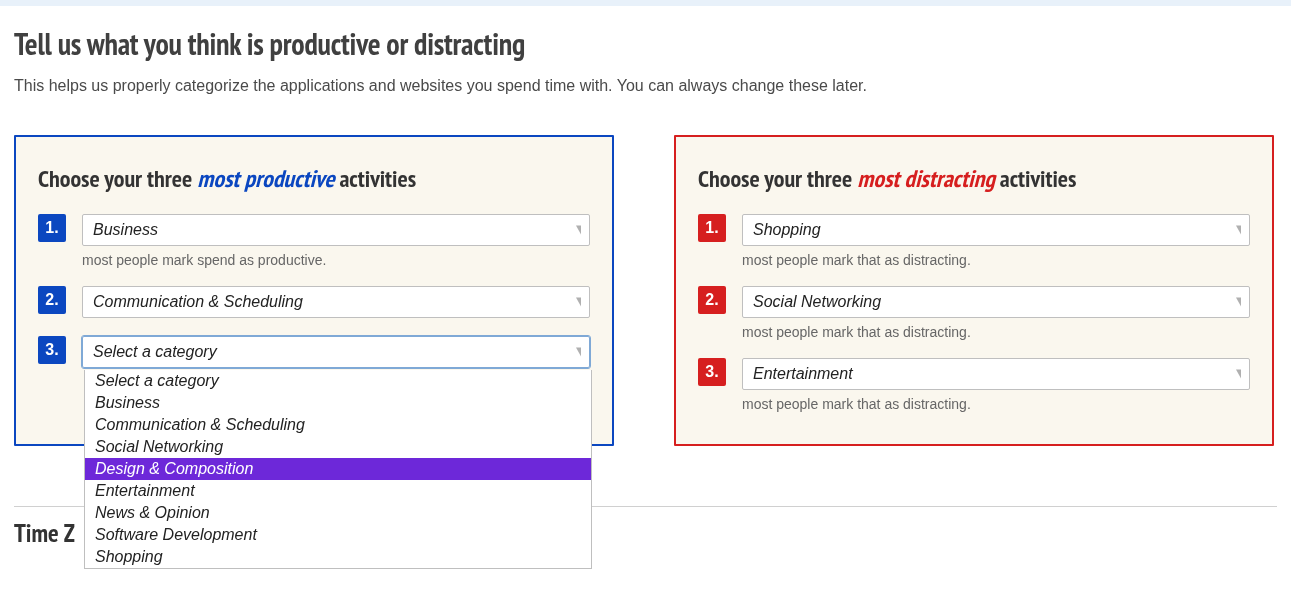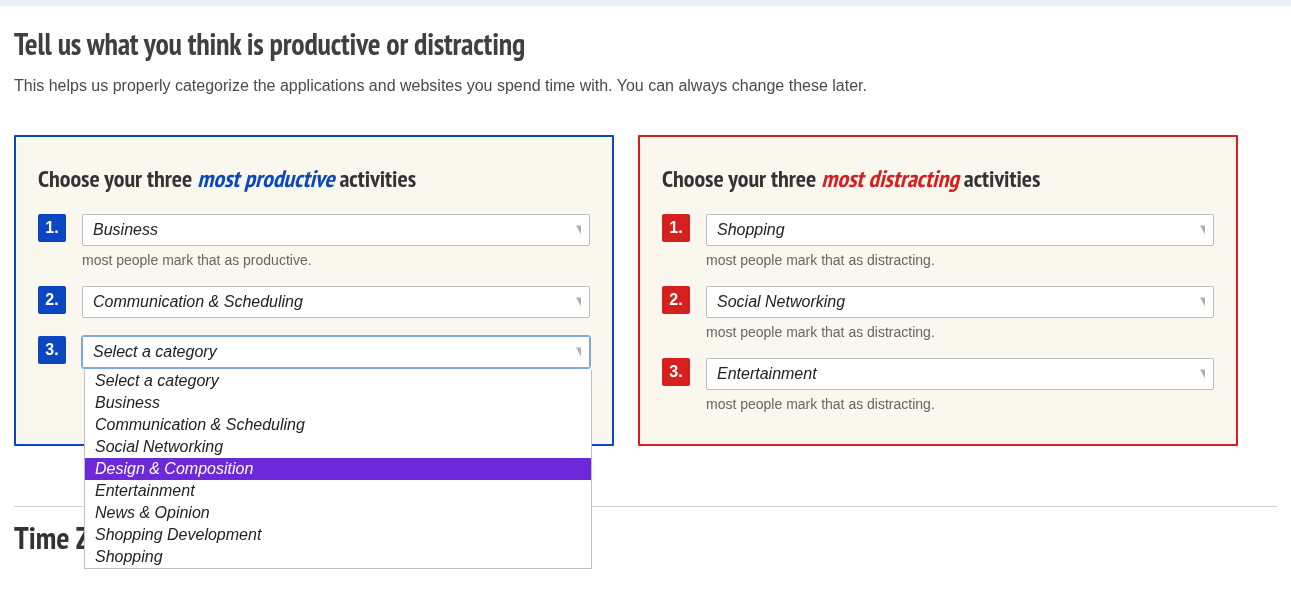--- a/index.html
+++ b/index.html
@@ -28,21 +28,21 @@
     margin: 0 0 14px 0;
     letter-spacing: -0.2px;
   }
   .subtitle {
     font-size: 16px;
     color: #4a4a4a;
     margin: 0 0 40px 0;
   }
   .panels {
     display: flex;
-    gap: 24px;
+    gap: 60px;
     margin-bottom: 60px;
   }
   .panel {
     flex: 0 0 600px;
     width: 600px;
     padding: 26px 22px 28px 22px;
     background: #faf7ee;
     border-radius: 1px;
     position: relative;
   }
@@ -144,21 +144,21 @@
     color: #fff;
   }
   hr.sep {
     border: none;
     border-top: 1px solid #d0d0d0;
     margin: 22px 0 10px 0;
   }
   h1.cut {
     font-family: "PT Sans Narrow","Arial Narrow",Arial,sans-serif;
     font-weight: 700;
-    font-size: 31px;
+    font-size: 25px;
     color: #333;
     margin: 8px 0 0 0;
   }
 </style>
 </head>
 <body>
 
 <div class="page">
   <div class="top-strip"></div>
 
@@ -172,21 +172,21 @@
         <span>Choose your three </span><em>most productive</em><span> activities</span>
       </h2>
 
       <div class="row">
         <div class="num">1.</div>
         <div class="field-col">
           <div class="selectbox">
             <span>Business</span>
             <span class="tri"></span>
           </div>
-          <div class="hint">most people mark that as productive.</div>
+          <div class="hint">most people mark spend as productive.</div>
         </div>
       </div>
 
       <div class="row">
         <div class="num">2.</div>
         <div class="field-col">
           <div class="selectbox">
             <span>Communication &amp; Scheduling</span>
             <span class="tri"></span>
           </div>
@@ -205,21 +205,21 @@
 
       <div class="dropdown" id="open-dropdown" style="top: 233px; left: 68px; width: 508px; position: absolute;">
 
       <div class="opt">Select a category</div>
           <div class="opt">Business</div>
           <div class="opt">Communication &amp; Scheduling</div>
           <div class="opt">Social Networking</div>
           <div class="opt hl">Design &amp; Composition</div>
           <div class="opt">Entertainment</div>
           <div class="opt">News &amp; Opinion</div>
-          <div class="opt">Shopping Development</div>
+          <div class="opt">Software Development</div>
           <div class="opt">Shopping</div>
         </div>
     </div>
 
     <div class="panel distracting">
       <h2>
         <span>Choose your three </span><em>most distracting</em><span> activities</span>
       </h2>
 
       <div class="row">

